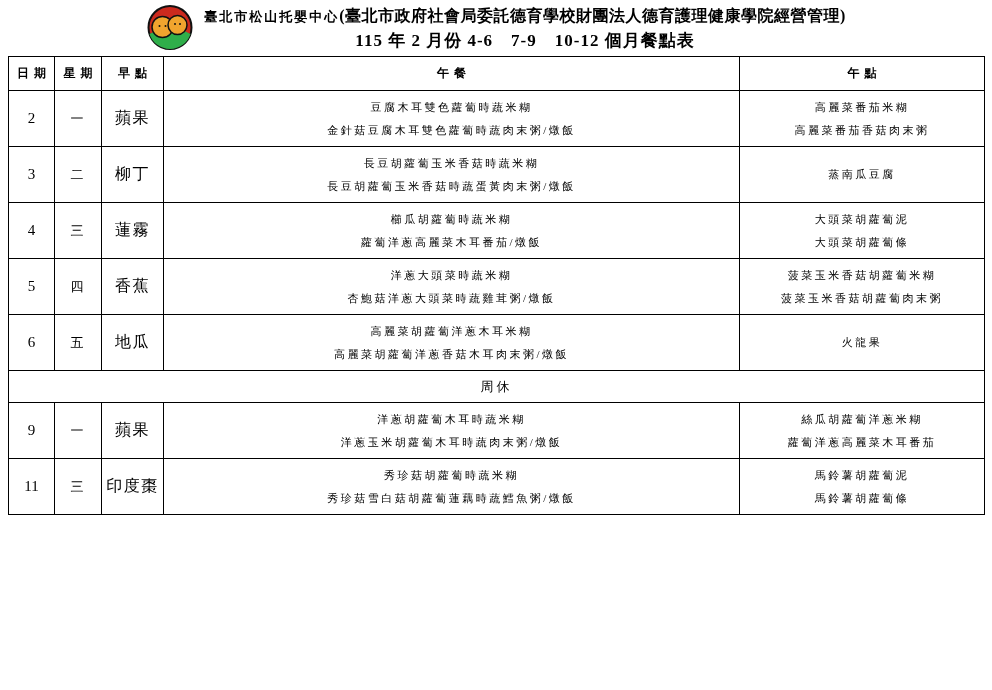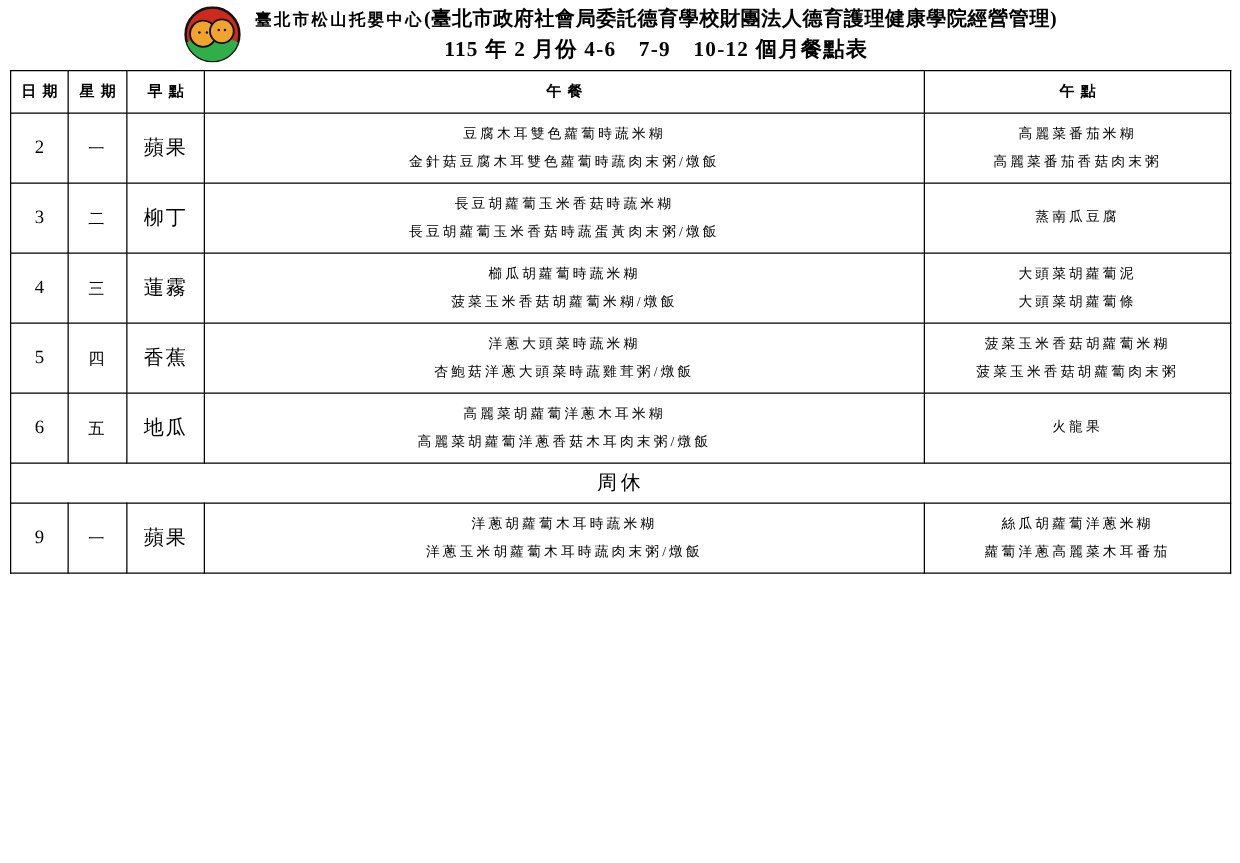--- a/index.html
+++ b/index.html
@@ -70,21 +70,21 @@
   .date-cell { font-size: 15px; }
   .weekday-cell { font-size: 13px; letter-spacing: 2px; }
   .snack-cell { font-size: 16px; letter-spacing: 1.5px; }
   .meal-line {
     font-size: 11px;
     letter-spacing: 2.5px;
     line-height: 23px;
     white-space: nowrap;
   }
   .meal-line .b { font-weight: bold; }
-  .break-cell { font-size: 16px; letter-spacing: 3px; }
+  .break-cell { font-size: 13px; letter-spacing: 3px; }
 </style>
 </head>
 <body>
 
 <div class="page">
 
   <div class="doc-header">
     <div class="logo-wrap">
       <svg width="48" height="45" viewBox="0 0 48 45">
         <circle cx="24" cy="22.5" r="21.5" stroke="#111111" stroke-width="2" fill="#cc2a1e"></circle>
@@ -147,21 +147,21 @@
           <td class="afternoon-snack-cell">
             <div class="meal-line">蒸南瓜豆腐</div>
           </td>
         </tr>
         <tr class="meal-row">
           <td class="date-cell">4</td>
           <td class="weekday-cell">三</td>
           <td class="snack-cell">蓮霧</td>
           <td class="lunch-cell">
             <div class="meal-line">櫛瓜胡蘿蔔時蔬米糊</div>
-            <div class="meal-line">菠菜玉米香菇胡蘿蔔米糊/燉飯</div>
+            <div class="meal-line">蘿蔔洋蔥高麗菜木耳番茄/燉飯</div>
           </td>
           <td class="afternoon-snack-cell">
             <div class="meal-line">大頭菜胡蘿蔔泥</div>
             <div class="meal-line">大頭菜胡蘿蔔條</div>
           </td>
         </tr>
         <tr class="meal-row">
           <td class="date-cell">5</td>
           <td class="weekday-cell">四</td>
           <td class="snack-cell">香蕉</td>
@@ -195,16 +195,29 @@
           <td class="snack-cell">蘋果</td>
           <td class="lunch-cell">
             <div class="meal-line">洋蔥胡蘿蔔木耳時蔬米糊</div>
             <div class="meal-line">洋蔥玉米胡蘿蔔木耳時蔬肉末粥/燉飯</div>
           </td>
           <td class="afternoon-snack-cell">
             <div class="meal-line">絲瓜胡蘿蔔洋蔥米糊</div>
             <div class="meal-line">蘿蔔洋蔥高麗菜木耳番茄</div>
           </td>
         </tr>
+        <tr class="meal-row">
+          <td class="date-cell">11</td>
+          <td class="weekday-cell">三</td>
+          <td class="snack-cell">印度棗</td>
+          <td class="lunch-cell">
+            <div class="meal-line">秀珍菇胡蘿蔔時蔬米糊</div>
+            <div class="meal-line">秀珍菇雪白菇胡蘿蔔蓮藕時蔬鱈魚粥/燉飯</div>
+          </td>
+          <td class="afternoon-snack-cell">
+            <div class="meal-line">馬鈴薯胡蘿蔔泥</div>
+            <div class="meal-line">馬鈴薯胡蘿蔔條</div>
+          </td>
+        </tr>
       </tbody>
   </table>
 
 </div>
 
 </body></html>

